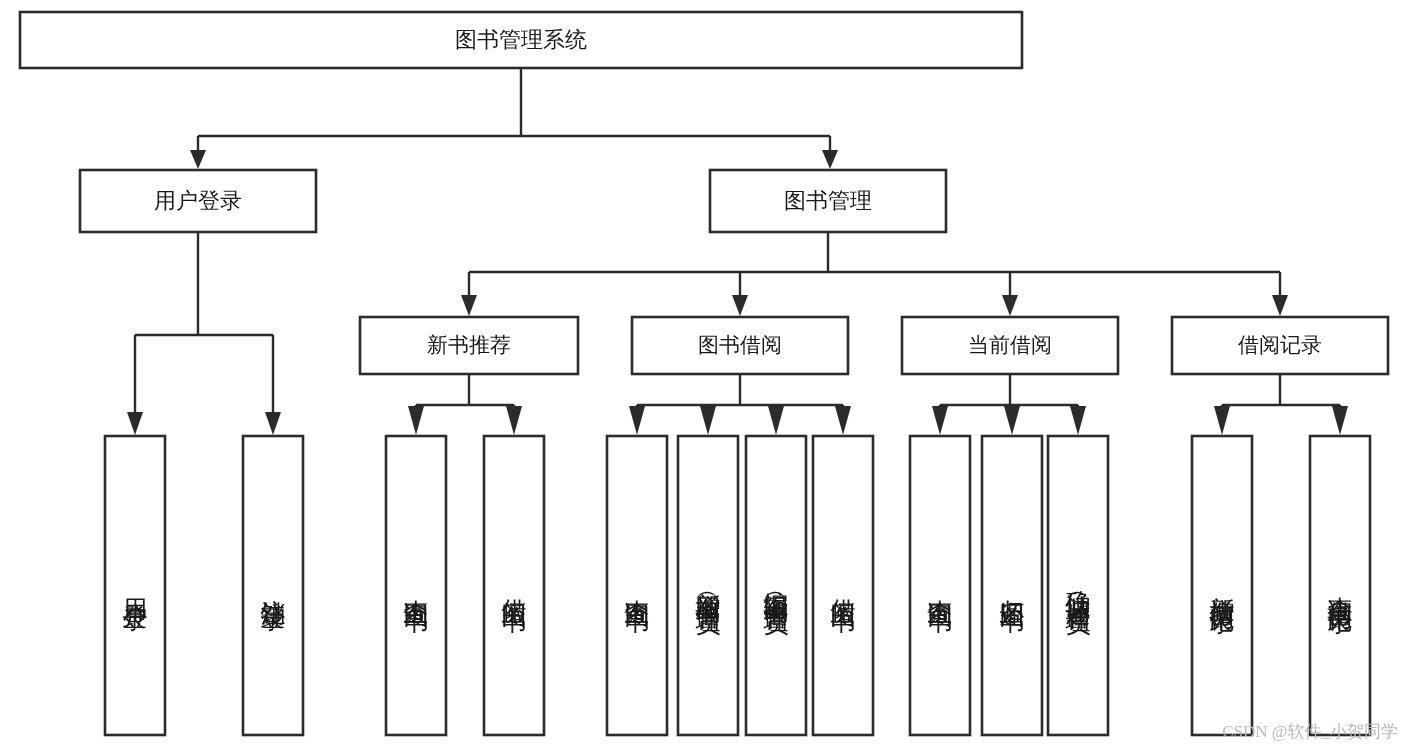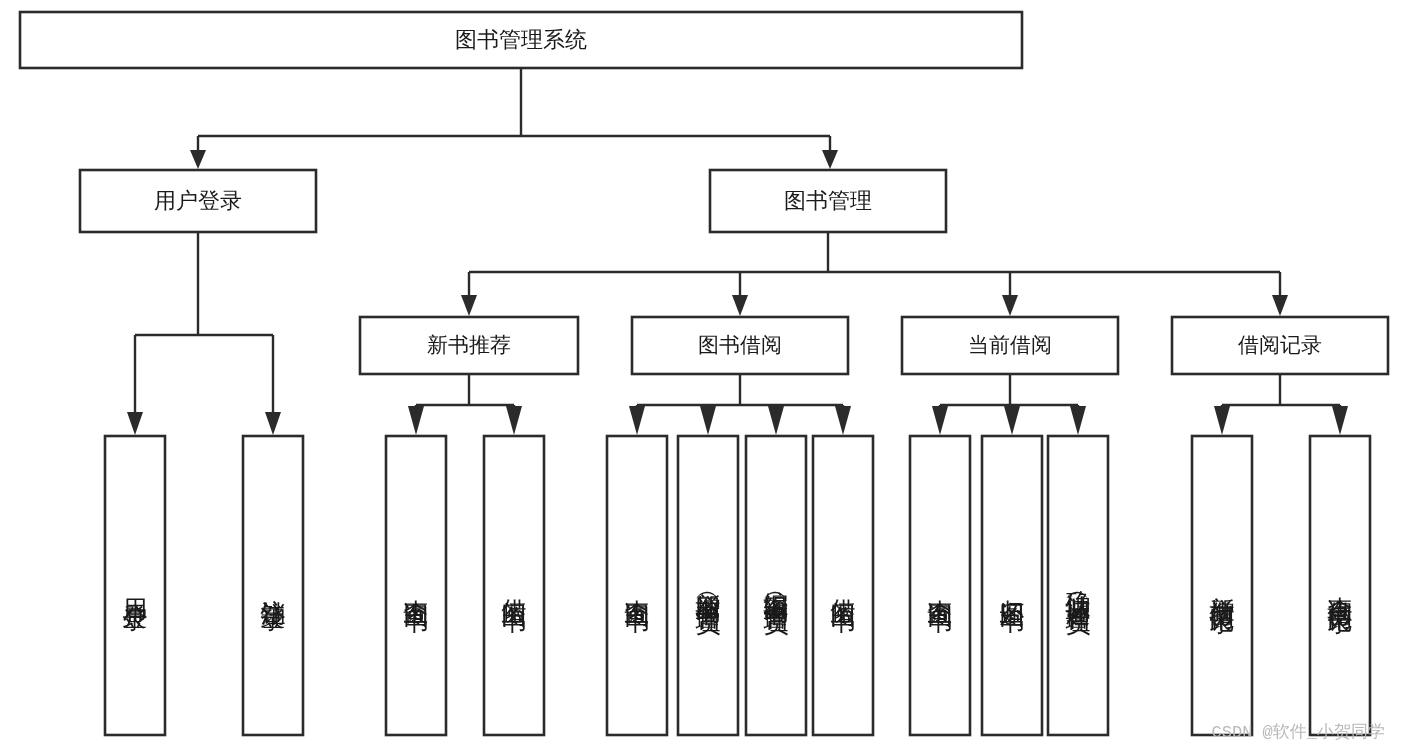--- a/index.html
+++ b/index.html
@@ -29,22 +29,22 @@
     text-anchor:middle;dominant-baseline:central;
     writing-mode:vertical-rl;
     glyph-orientation-vertical:0;
     letter-spacing:3px;
   }
   .edge{
     stroke:#2b2b2b;stroke-width:2.4;fill:none;
   }
   .arrow-head{fill:#2b2b2b;stroke:none;}
   .watermark{
-    position:absolute;right:20px;bottom:4px;
-    font-family:Liberation Mono, monospace;
+    position:absolute;right:7px;bottom:4px;
+    font-family:Liberation Serif, serif;
     font-size:17px;color:#b9b9b9;
     white-space:nowrap;user-select:none;
   }
 </style>
 </head>
 <body>
 
 <svg id="diagram" viewBox="0 0 1405 747" xmlns="http://www.w3.org/2000/svg">
 
   <g>

